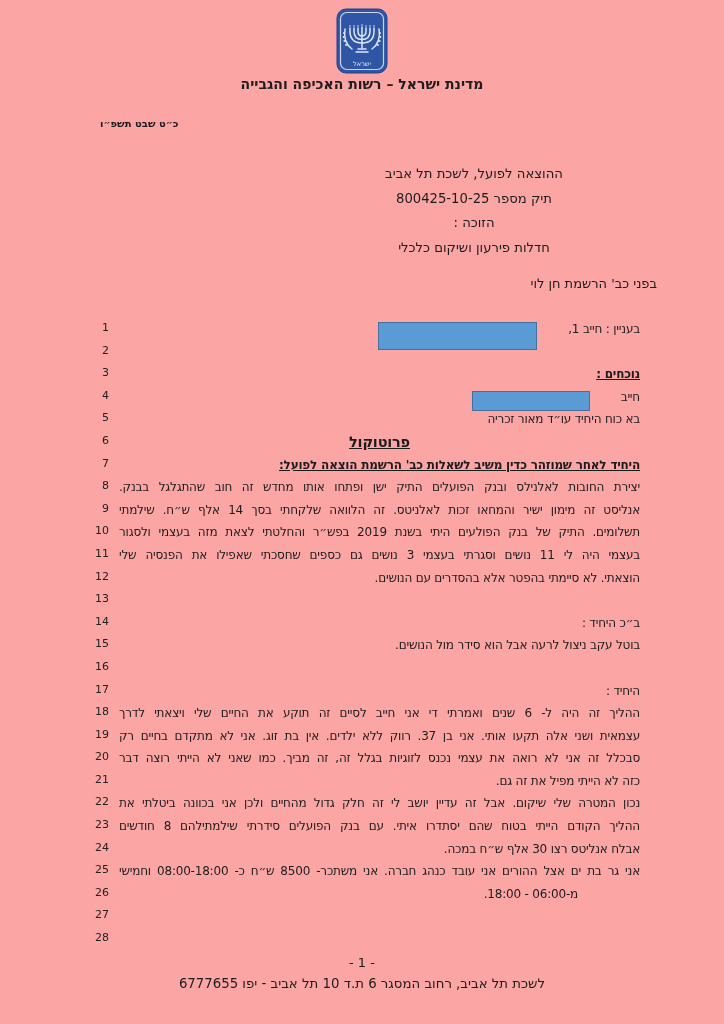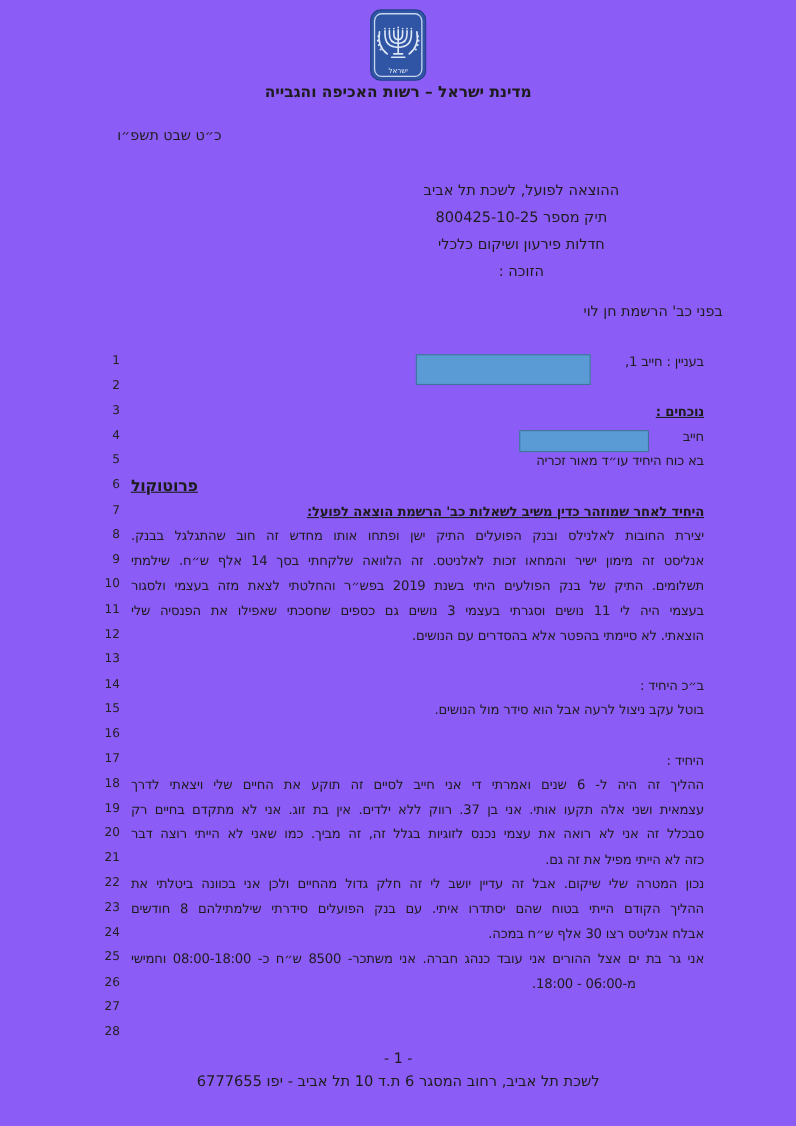--- a/index.html
+++ b/index.html
@@ -1,38 +1,38 @@
 <!DOCTYPE html>
 <html style="--emblem-blue: #2f55a4;"><head>
 <meta charset="utf-8">
 <style>
   html,body{margin:0;padding:0;background:#888;}
   .page{
     position:relative;
     width:724px;height:1024px;
-    background:#8b5cf6;
+    background:#fca5a5;
     font-family:"DejaVu Sans", sans-serif;
     color:#1d1d1d;
     overflow:hidden;
     margin:0 auto;
   }
   
   .emblem{position:absolute;left:336px;top:8px;width:52px;height:66px;}
   .shield{fill:var(--emblem-blue,#2f55a4);stroke:#23418a;stroke-width:1;}
   .emblem-label{font-family:"DejaVu Sans",sans-serif;font-size:6.5px;fill:#dce6f6;}
   
   .doc-title{
     position:absolute;top:76px;left:0;width:100%;
     text-align:center;font-weight:bold;font-size:14px;
     direction:rtl;
   }
   
   .date-block{
     position:absolute;top:110px;left:100px;width:108px;
-    direction:rtl;text-align:center;font-size:13px;line-height:28px;
+    direction:rtl;text-align:left;font-size:10px;line-height:28px;font-weight:bold;
   }
   
   .case-block{
     position:absolute;top:162px;right:100px;width:300px;
     direction:rtl;text-align:center;font-size:13.2px;line-height:24.6px;
   }
   .registrar{
     position:absolute;top:276px;right:67px;width:400px;
     direction:rtl;text-align:right;font-weight:normal;font-size:13px;
   }
@@ -46,21 +46,21 @@
     font-size:11px;color:#222;text-align:right;direction:ltr;
     padding-top:3px;
   }
   .pl-text{
     flex:1 1 auto;direction:rtl;text-align:right;
     font-size:12px;line-height:22.6px;letter-spacing:-0.2px;
     white-space:normal;
   }
   .pl-text.b{font-weight:bold;}
   .pl-text.u{text-decoration:underline;}
-  .pl-text.c{text-align:left;}
+  .pl-text.c{text-align:center;}
   .pl-text.big{font-size:14.5px;}
   .pl-text.j{text-align:justify;text-align-last:justify;}
   .pl-text.inset{padding-left:0;padding-right:62px;}
   
   .redaction{
     position:absolute;
     background:#5b9bd5;border:1px solid #41719c;
     box-sizing:border-box;
   }
   .redaction-1{left:378px;top:322px;width:159px;height:28px;}
@@ -115,22 +115,22 @@
 
   <div class="doc-title">מדינת ישראל – רשות האכיפה והגבייה</div>
 
   <div class="date-block">
     <div>כ״ט שבט תשפ״ו</div>
   </div>
 
   <div class="case-block">
     <div>ההוצאה לפועל, לשכת תל אביב</div>
     <div>תיק מספר 800425-10-25</div>
+    <div>הזוכה :</div>
     <div>חדלות פירעון ושיקום כלכלי</div>
-    <div>הזוכה :</div>
   </div>
 
   <div class="registrar">בפני כב' הרשמת חן לוי</div>
 
   <div class="lines">
       <div class="pl-row">
         <span class="pl-num">1</span>
         <div class="pl-text">בעניין : חייב 1,</div>
       </div>
       <div class="pl-row">

